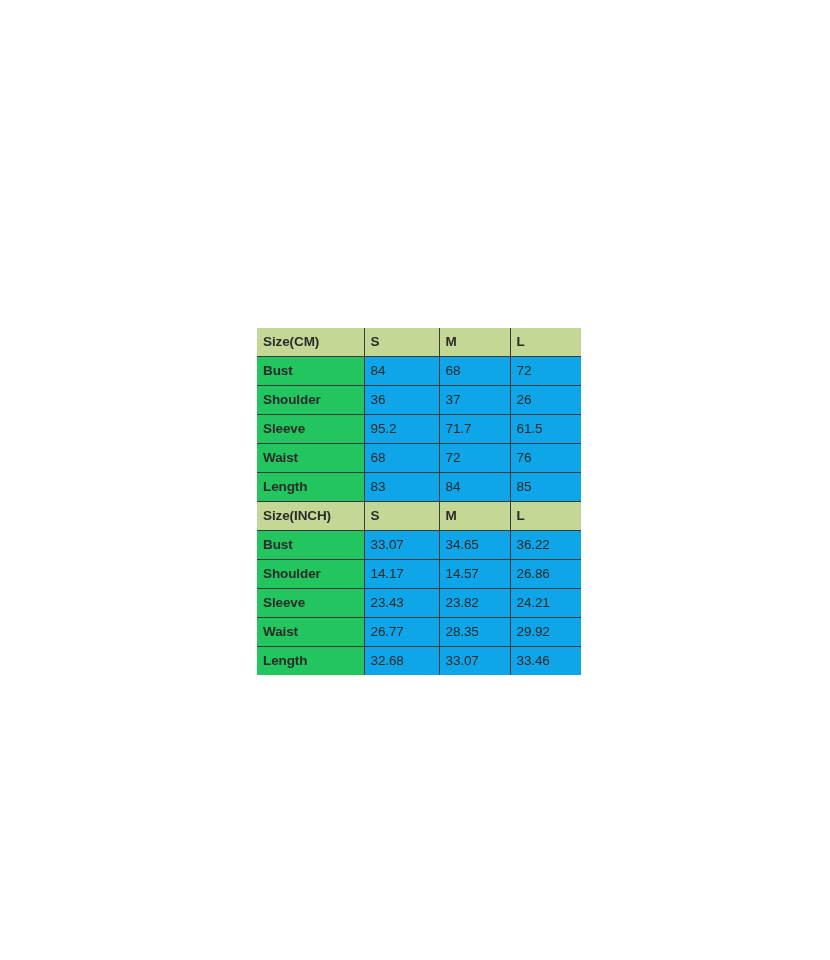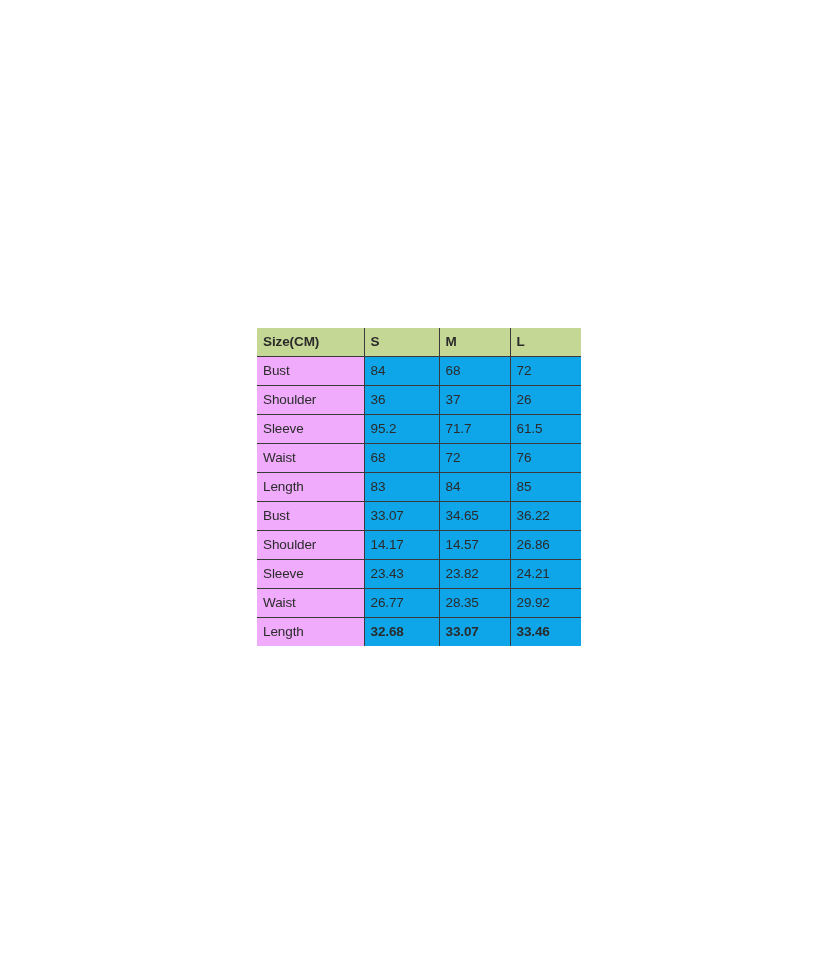--- a/index.html
+++ b/index.html
@@ -48,34 +48,33 @@
     border-bottom: 1px solid #3a3a3a;
     white-space: nowrap;
     overflow: hidden;
   }
 
   
   table.size-chart td.last-col { border-right: none; }
 
   
   table.size-chart td.label-cell {
-    background: #f0abfc;
-    font-weight: 400;
+    background: #22c55e;
+    font-weight: 700;
   }
 
   
   table.size-chart tr.section-header td {
     background: #c5d795;
     font-weight: 600;
   }
 
   
   table.size-chart tr.final-row td.value-cell {
     border-bottom: none;
-    font-weight: bold;
   }
   table.size-chart tr.final-row td.label-cell {
     border-bottom: none;
   }
 
   table.size-chart td.value-cell {
     background: #0ea5e9;
     font-weight: 400;
   }
 </style>
@@ -127,20 +126,26 @@
         <td class="value-cell last-col">76</td>
       </tr>
 
       <tr>
         <td class="label-cell">Length</td>
         <td class="value-cell">83</td>
         <td class="value-cell">84</td>
         <td class="value-cell last-col">85</td>
       </tr>
 
+      <tr class="section-header">
+        <td class="label-cell">Size(INCH)</td>
+        <td class="value-cell">S</td>
+        <td class="value-cell">M</td>
+        <td class="value-cell last-col">L</td>
+      </tr>
 
       <tr>
         <td class="label-cell">Bust</td>
         <td class="value-cell">33.07</td>
         <td class="value-cell">34.65</td>
         <td class="value-cell last-col">36.22</td>
       </tr>
 
       <tr>
         <td class="label-cell">Shoulder</td>

